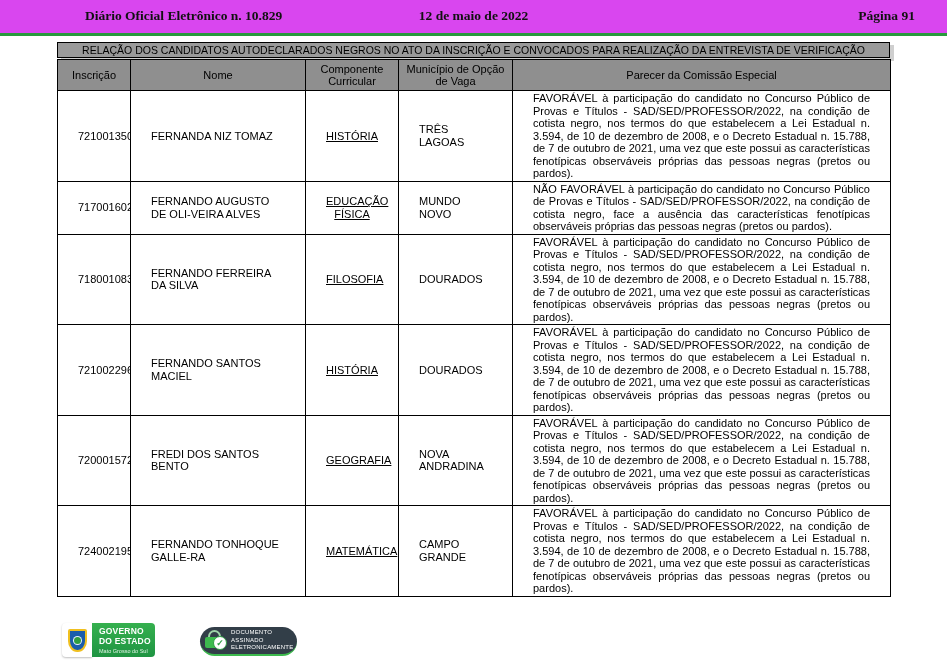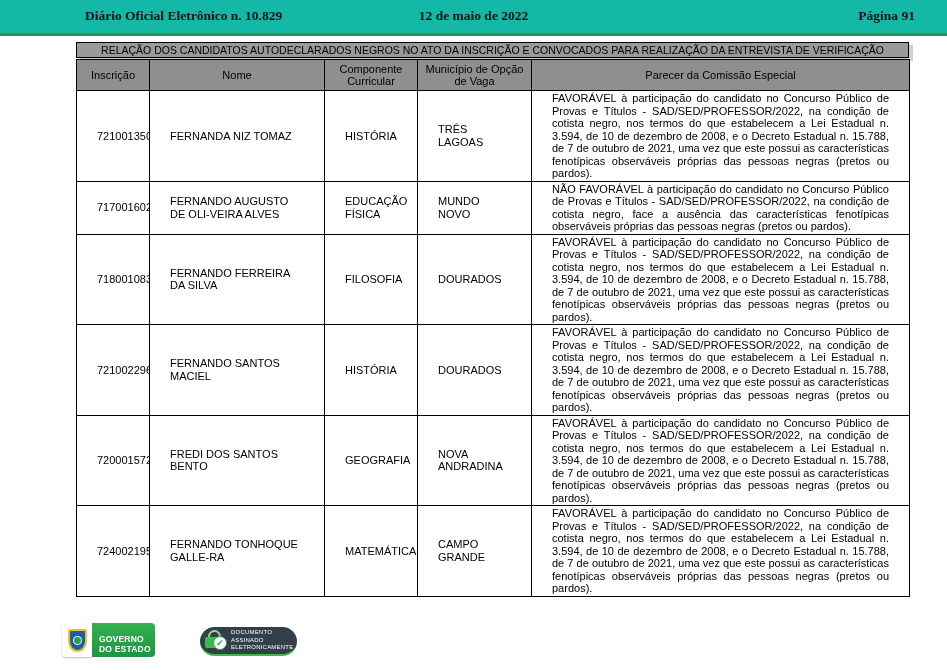--- a/index.html
+++ b/index.html
@@ -8,33 +8,33 @@
     background: #ffffff;
     font-family: "Liberation Sans", sans-serif;
     position: relative;
     overflow: hidden;
   }
 
   
   .topbar {
     position: relative;
     height: 33px;
-    background: #14b8a6;
+    background: #d946ef;
     border-bottom: 3px solid #28993c;
     font-family: "Liberation Serif", serif;
     font-weight: bold;
     font-size: 13.5px;
     color: #111;
   }
   .topbar .tb-left   { position: absolute; left: 85px;  top: 8px; }
   .topbar .tb-center { position: absolute; left: 0; right: 0; top: 8px; text-align: center; }
   .topbar .tb-right  { position: absolute; right: 32px; top: 8px; }
 
   
-  .content { margin: 6px 0 0 76px; width: 833px; }
+  .content { margin: 6px 0 0 57px; width: 833px; }
 
   .table-title {
     box-sizing: border-box;
     border: 1px solid #000;
     background: #9a9a9a;
     height: 16px;
     line-height: 14px;
     font-size: 10.5px;
     color: #000;
     text-align: center;
@@ -63,21 +63,21 @@
     border: 1px solid #000;
     font-size: 11px;
     color: #000;
     vertical-align: middle;
     padding: 1px 20px;
     line-height: 12.5px;
     overflow: hidden;
   }
   td.c-insc { text-align: left; }
   td.c-nome { text-align: left; padding-left: 6px; padding-right: 8px; }
-  td.c-comp { text-align: left; }
+  td.c-comp { text-align: center; text-decoration: underline; }
   td.c-mun  { text-align: left; }
   td.c-par  {
     text-align: justify;
     font-size: 10.8px;
     line-height: 12.5px;
     padding: 2px 4px 2px 5px;
   }
 
   
   .footer { position: absolute; left: 0; right: 0; top: 618px; height: 50px; }
@@ -127,21 +127,21 @@
     width: 7px; height: 7px; margin: -3.5px 0 0 -3.5px;
     border-radius: 50%;
     background: #2f9e41;
     box-shadow: 0 0 0 1px #e8f0ff;
   }
   .gov-green-box {
     width: 63px; height: 34px;
     background: linear-gradient(#35b04e, #1f9442);
     border-radius: 0 4px 4px 0;
     color: #fff;
-    padding: 12px 0 0 7px;
+    padding: 4px 0 0 7px;
     box-sizing: border-box;
   }
   .gov-green-box .g1, .gov-green-box .g2 { font-size: 8.5px; font-weight: bold; line-height: 9.5px; letter-spacing: .2px; }
   .gov-green-box .g3 { font-size: 5.5px; color: #dff3e4; margin-top: 2px; }
 
   .signed-badge {
     position: absolute; left: 200px; top: 9px;
     width: 97px; height: 29px;
     box-sizing: border-box;
     background: #323e48;

